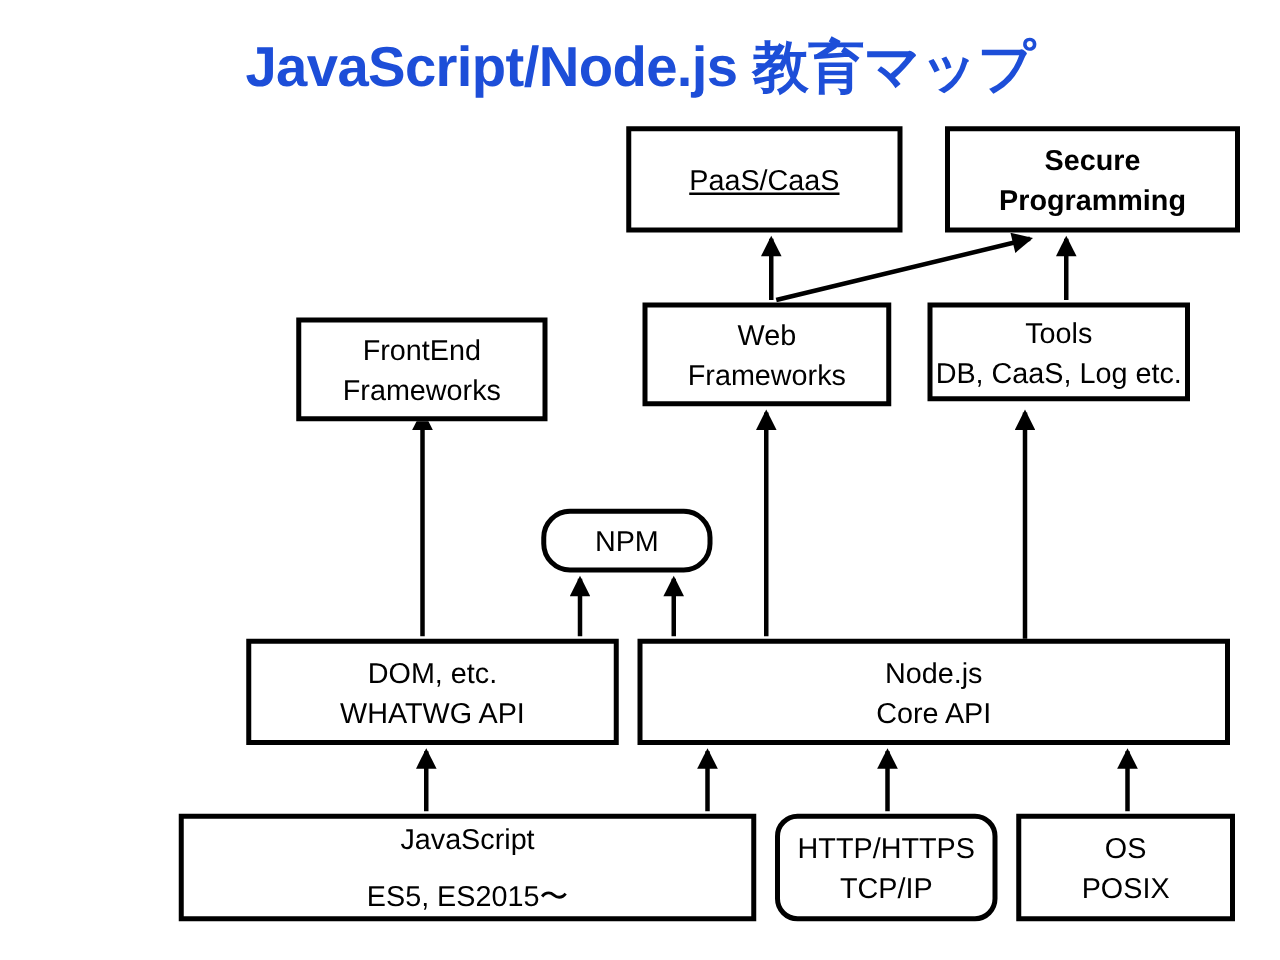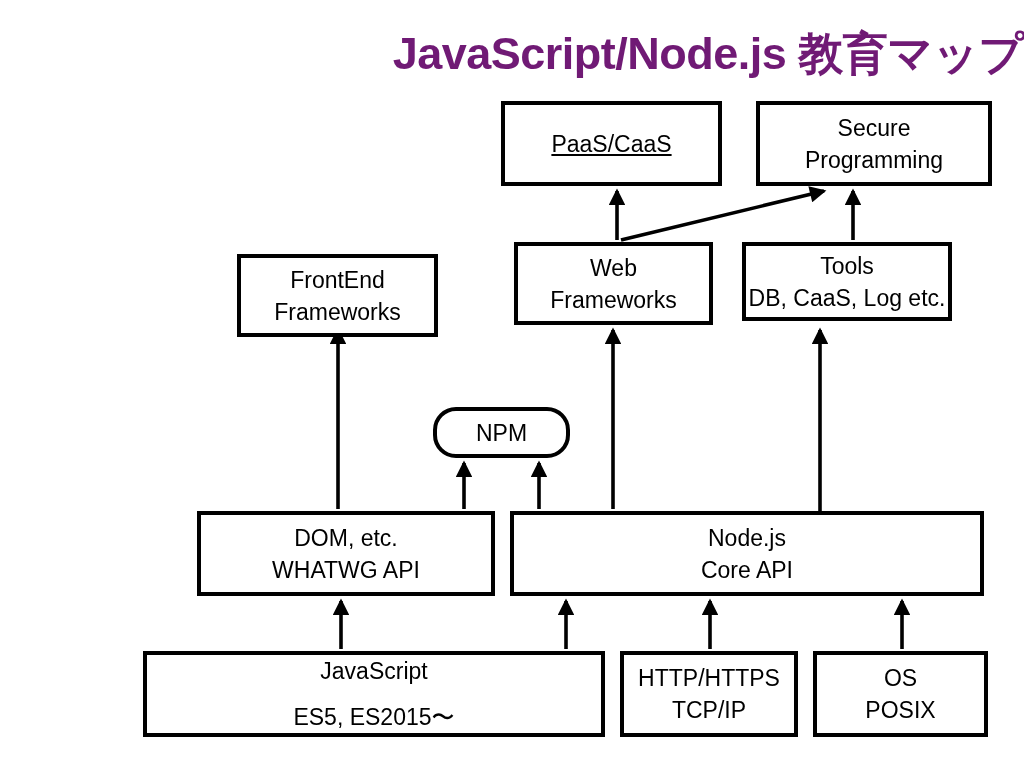--- a/index.html
+++ b/index.html
@@ -15,25 +15,25 @@
     font-family: "Liberation Sans", "DejaVu Sans", sans-serif;
     color: #000000;
     overflow: hidden;
   }
   .title {
     position: absolute;
     left: 0;
     top: 24px;
     width: 1024px;
     margin: 0;
-    text-align: right;
+    text-align: center;
     font-size: 45px;
     font-weight: 700;
     letter-spacing: -0.5px;
-    color: #701a75;
+    color: #1d4ed8;
   }
   .arrows {
     position: absolute;
     left: 0;
     top: 0;
     width: 1024px;
     height: 768px;
   }
   .arrow {
     stroke: #000000;
@@ -50,29 +50,29 @@
     align-items: center;
     justify-content: center;
     text-align: center;
     font-size: 23px;
     line-height: 32px;
     font-weight: 400;
     white-space: nowrap;
   }
   
   .b-paas       { left: 501px; top: 101px; width: 221px; height: 85px; text-decoration: underline; }
-  .b-secure     { left: 756px; top: 101px; width: 236px; height: 85px; }
+  .b-secure     { left: 756px; top: 101px; width: 236px; height: 85px; font-weight: bold; }
   .b-frontend   { left: 237px; top: 254px; width: 201px; height: 83px; }
   .b-web        { left: 514px; top: 242px; width: 199px; height: 83px; }
   .b-tools      { left: 742px; top: 242px; width: 210px; height: 79px; text-align: right; }
   .b-npm        { left: 433px; top: 407px; width: 137px; height: 51px; border-radius: 23px; }
   .b-whatwg     { left: 197px; top: 511px; width: 298px; height: 85px; }
   .b-nodejs     { left: 510px; top: 511px; width: 474px; height: 85px; }
   .b-javascript { left: 143px; top: 651px; width: 462px; height: 86px; justify-content: space-between; }
-  .b-http       { left: 620px; top: 651px; width: 178px; height: 86px; }
+  .b-http       { left: 620px; top: 651px; width: 178px; height: 86px; border-radius: 18px; }
   .b-os         { left: 813px; top: 651px; width: 175px; height: 86px; }
 </style>
 </head>
 <body>
 
 <div class="slide">
 
   <h1 class="title">JavaScript/Node.js 教育マップ</h1>
 
   <svg class="arrows" viewBox="0 0 1024 768" xmlns="http://www.w3.org/2000/svg">

